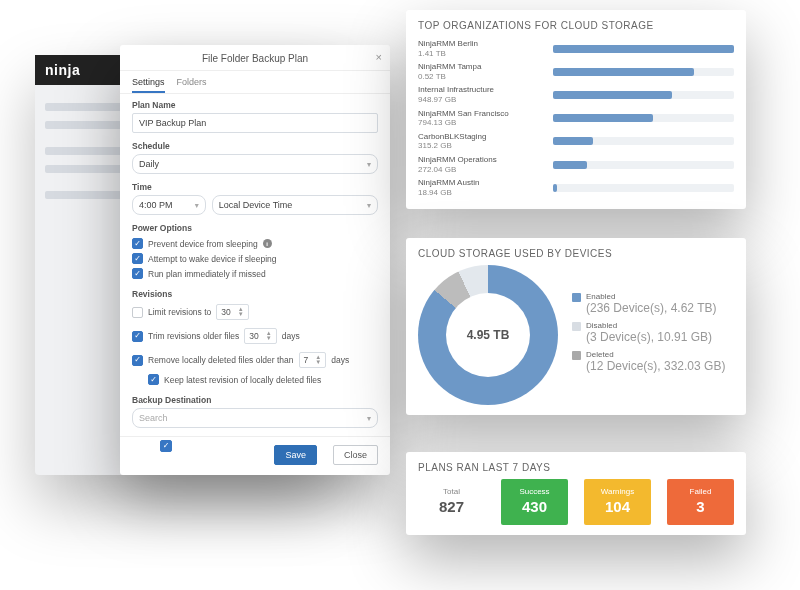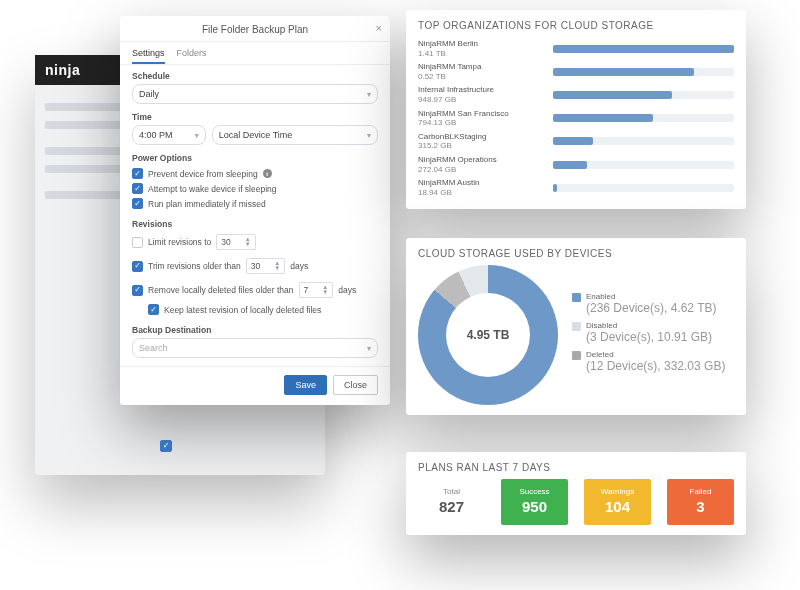--- a/index.html
+++ b/index.html
@@ -40,21 +40,21 @@
     position: absolute;
     left: 10px; right: 10px;
     height: 8px;
     background: #d6dae0;
     border-radius: 2px;
   }
 
   
   .modal {
     position: absolute;
-    top: 16px;
+    top: 45px;
     left: 120px;
     width: 270px;
     background: #fff;
     border-radius: 3px;
     box-shadow: 0 25px 60px rgba(0,0,0,0.35);
     font-size: 9px;
     color: #444;
     padding-bottom: 8px;
   }
   .modal-title {
@@ -134,29 +134,29 @@
     font-size: 6px;
     font-weight: bold;
   }
   .num-box {
     display: inline-flex;
     align-items: center;
     border: 1px solid #d8dde3;
     border-radius: 2px;
     padding: 2px 4px;
     font-size: 8.5px;
-    gap: 14px;
+    gap: 7px;
     background: #fff;
   }
   .num-box .stepper { display:flex; flex-direction:column; line-height:5px; color:#999; font-size:6px; }
   .indent { margin-left: 16px; }
   .modal-actions {
     display: flex;
     justify-content: flex-end;
-    gap: 6px;
+    gap: 16px;
     padding: 8px 12px 2px;
     border-top: 1px solid #eee;
     margin-top: 6px;
   }
   .btn {
     padding: 4px 10px;
     font-size: 9px;
     border-radius: 2px;
     border: 1px solid #c8ccd1;
     background: #fff;
@@ -267,20 +267,24 @@
 <div class="modal">
   <div class="modal-title">
     <span>File Folder Backup Plan</span>
     <span class="close-x">×</span>
   </div>
   <div class="tabs">
     <div class="tab active">Settings</div>
     <div class="tab">Folders</div>
   </div>
 
+  <div class="sect">
+    <div class="lbl">Plan Name</div>
+    <input class="inp" value="VIP Backup Plan" style="">
+  </div>
 
   <div class="sect">
     <div class="lbl">Schedule</div>
     <div class="sel"><span>Daily</span></div>
   </div>
 
   <div class="sect">
     <div class="lbl">Time</div>
     <div class="row-time">
       <div class="sel"><span>4:00 PM</span></div>
@@ -310,21 +314,21 @@
     <div class="chk-row">
       <span class="chk off">✓</span>
       <span>Limit revisions to</span>
       <span class="num-box">
         <span>30</span>
         <span class="stepper">▲<br>▼</span>
       </span>
     </div>
     <div class="chk-row" style="margin-top:4px">
       <span class="chk">✓</span>
-      <span>Trim revisions older than</span>
+      <span>Trim revisions older files</span>
       <span class="num-box">
         <span>30</span>
         <span class="stepper">▲<br>▼</span>
       </span>
       <span>days</span>
     </div>
     <div class="chk-row" style="margin-top:4px">
       <span class="chk">✓</span>
       <span>Remove locally deleted files older than</span>
       <span class="num-box">
@@ -455,21 +459,21 @@
 
 <div class="panel panel-plans">
   <div class="panel-title">PLANS RAN LAST 7 DAYS</div>
   <div class="plan-grid" id="plan-grid">
       <div class="plan-cell plan-total">
         <div class="plabel">Total</div>
         <div class="pval" style="color:#555">827</div>
       </div>
       <div class="plan-cell" style="background: rgb(63, 178, 79);">
         <div class="plabel">Success</div>
-        <div class="pval" style="color:#fff">950</div>
+        <div class="pval" style="color:#fff">430</div>
       </div>
       <div class="plan-cell" style="background: rgb(243, 185, 46);">
         <div class="plabel">Warnings</div>
         <div class="pval" style="color:#fff">104</div>
       </div>
       <div class="plan-cell" style="background: rgb(238, 106, 58);">
         <div class="plabel">Failed</div>
         <div class="pval" style="color:#fff">3</div>
       </div>
     </div>

